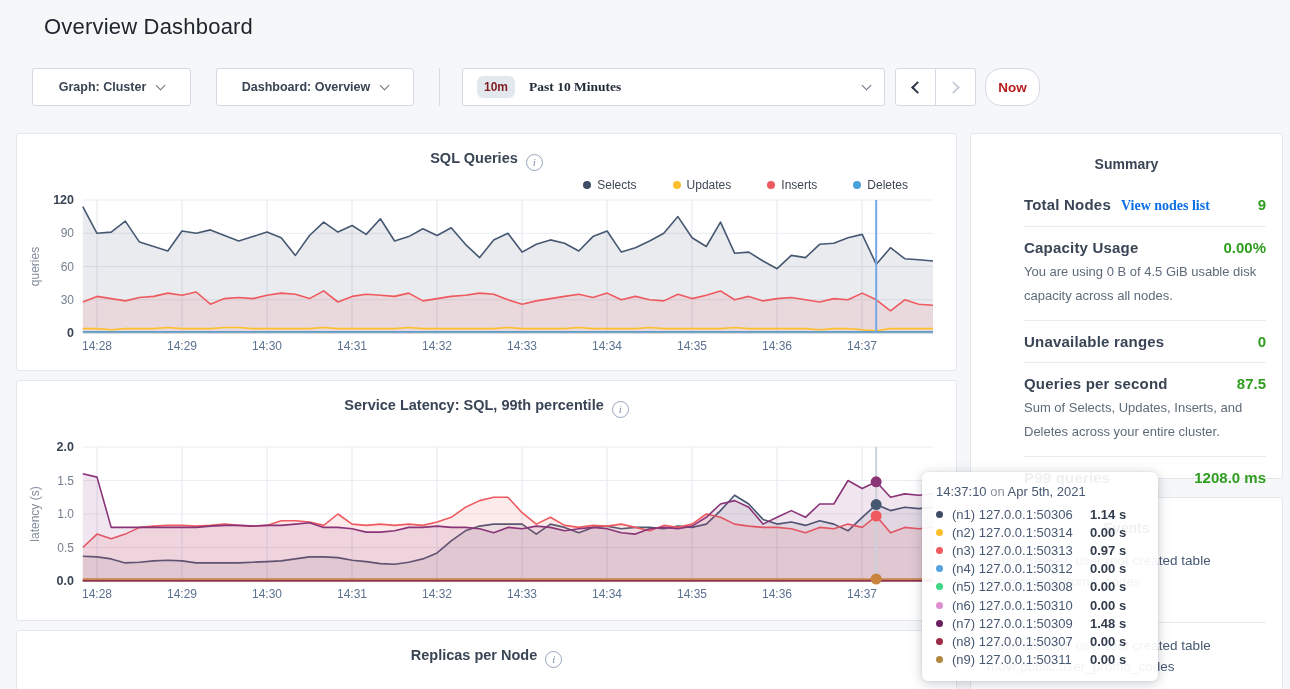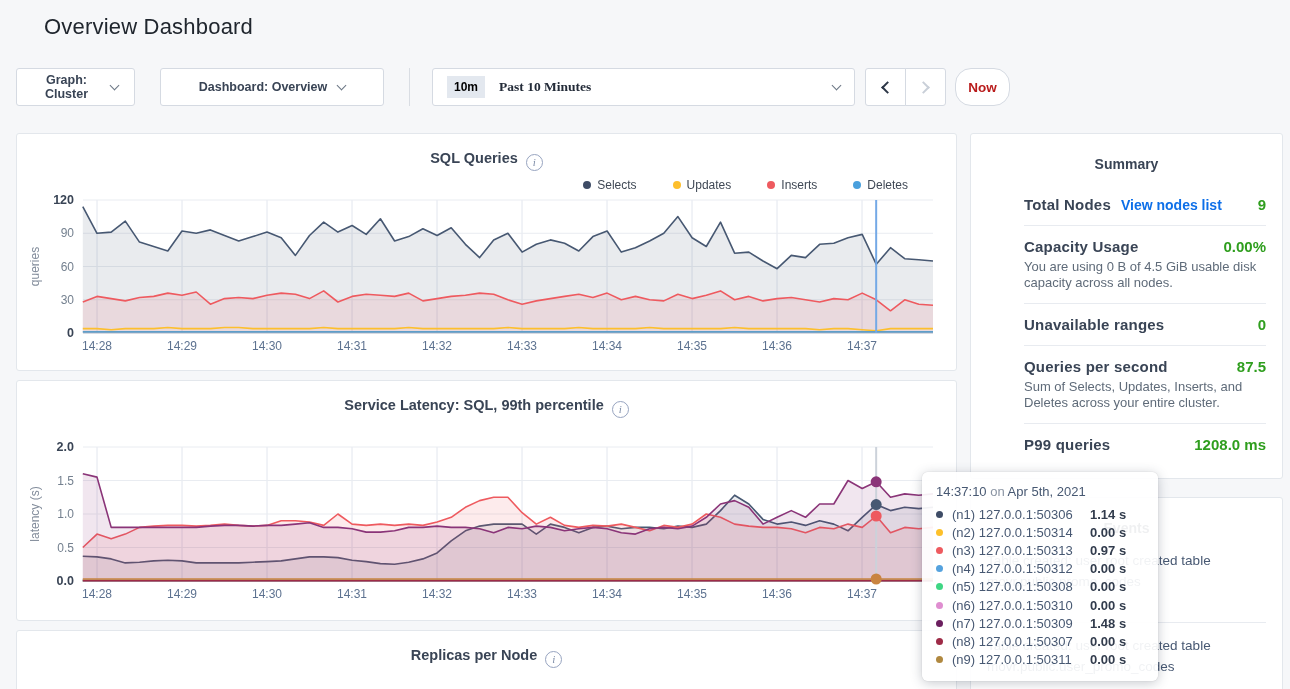--- a/index.html
+++ b/index.html
@@ -9,26 +9,26 @@
     background: #f6f7f9;
     font-family: "Liberation Sans", sans-serif;
     color: #394455;
   }
   h1.page-title { position:absolute; left:16px; top:14px; font-size:22px; font-weight:500; color:#20262e; letter-spacing:.2px;margin-left:28px; }
 
   
   .toolbar { position:absolute; left:16px; top:68px; height:38px; display:flex; align-items:center; }
   .btn { background:#fff; border:1px solid #d5dae2; border-radius:3px; height:38px; display:flex; align-items:center; justify-content:center; cursor:pointer; font-family:inherit; }
   .dd { padding:0 16px; font-size:12.5px; font-weight:bold; color:#394455; }
-  .dd1 { width:119px; }
-  .dd2 { width:224px; margin-left:25px; }
+  .dd1 { width:159px;margin-left:16px; }
+  .dd2 { width:198px; margin-left:25px; }
   .chev { width:7px; height:7px; border-right:1.8px solid #6b7684; border-bottom:1.8px solid #6b7684; transform:rotate(45deg); display:inline-block; margin-left:11px; margin-top:-4px; flex:none; }
   .vsep { width:1px; height:38px; background:#d9dde3; margin-left:25px; }
   .time-dd { width:423px; margin-left:22px; padding:0 14px; justify-content:flex-start; }
-  .time-badge { background:#e3e8ef; border-radius:0; padding:4px 7px; font-size:12px; font-weight:bold; color:#000000; }
+  .time-badge { background:#e3e8ef; border-radius:6px; padding:4px 7px; font-size:12px; font-weight:bold; color:#7f1d1d; }
   .time-label { font-size:13.5px; font-weight:bold; color:#242c39; margin-left:14px;font-family:Liberation Serif, serif; }
   .time-dd .chev { margin-left:auto; }
   .btn-group { display:flex; margin-left:10px; }
   .btn-group .btn { width:41px; border-radius:0; }
   .btn-group .btn:first-child { border-radius:3px 0 0 3px; }
   .btn-group .btn:last-child { border-radius:0 3px 3px 0; margin-left:-1px; }
   .arrow { width:9px; height:9px; border-right:2.2px solid #2c3646; border-bottom:2.2px solid #2c3646; display:inline-block; }
   .arrow.left  { transform:rotate(135deg); margin-left:4px; }
   .arrow.right { transform:rotate(-45deg); border-color:#c9cfd8; margin-right:4px; }
   .now-btn { width:55px; margin-left:9px; font-size:13.5px; font-weight:bold; color:#b91c1c;border-radius:16px; }
@@ -54,23 +54,23 @@
   .ytick.strong { font-size:12.5px; font-weight:bold; fill:#394455; }
   .axis-unit { font-size:12px; fill:#828c9b; }
 
   
   .panel-title { text-align:center; font-size:14px; font-weight:bold; color:#394455; padding-top:22px; }
   #summary-rows { margin-top:12px; padding:0 16px; }
   .sum-row { padding:12px 0; border-bottom:1px solid #e8ebf0;margin-left:37px; }
   .sum-row:last-child { border-bottom:none; }
   .sum-head { display:flex; align-items:baseline; }
   .sum-label { font-weight:bold; color:#394455; font-size:15px; letter-spacing:.2px; }
-  .sum-link { font-weight:bold; color:#0d6fe8; font-size:14px; margin-left:10px; text-decoration:none; cursor:pointer; }
+  .sum-link { font-weight:bold; color:#0d6fe8; font-size:14px; margin-left:10px; text-decoration:none; cursor:pointer;font-family:Liberation Serif, serif; }
   .sum-value { margin-left:auto; font-weight:bold; color:#2f9e1e; font-size:15px; }
-  .sum-sub { color:#5f6b79; font-size:13px; line-height:16px; margin-top:4px; }
+  .sum-sub { color:#5f6b79; font-size:13px; line-height:24px; margin-top:4px; }
 
   #events-list { margin-top:14px; padding:0 16px; }
   .event-item { font-size:13.5px; color:#475872; line-height:21px; padding-bottom:30px; }
   .event-item + .event-item { border-top:1px solid #e8ebf0; padding-top:12px; }
 
   
   .tooltip { position:absolute; left:922px; top:472px; width:236px; background:rgba(255,255,255,.92);
     border-radius:6px; box-shadow:0 2px 12px rgba(50,60,80,.28), 0 0 1px rgba(0,0,0,.25);
     padding:12px 14px; z-index:20; }
   .tt-head { font-size:13px; color:#475872; margin-bottom:6px; }

